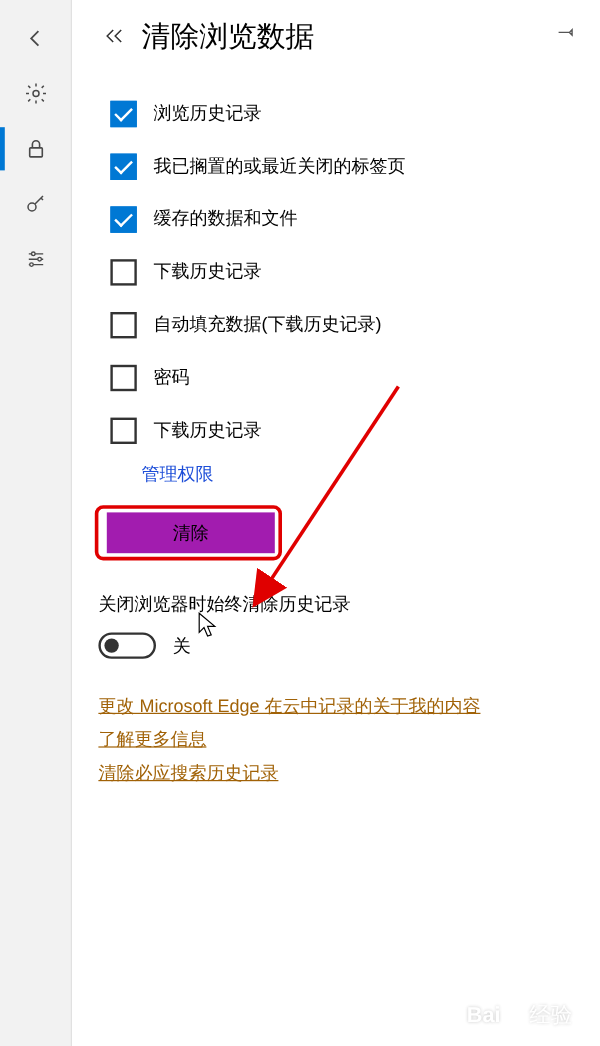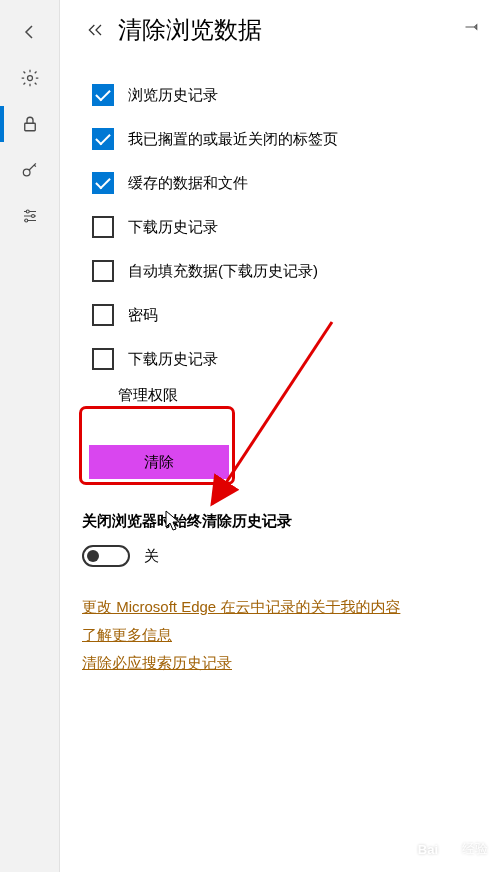--- a/index.html
+++ b/index.html
@@ -88,43 +88,42 @@
     content: "";
     display: block;
     width: 6px;
     height: 12px;
     border: solid #fff;
     border-width: 0 2.5px 2.5px 0;
     transform: rotate(45deg) translate(-1px,-1px);
   }
   .opt-label { line-height: 22px; }
   .sublink {
-    color: #000000;
-    margin: -6px 0 4px 36px;
+    color: #1d4ed8;
+    margin: -6px 0 19px 36px;
     cursor: pointer;
   }
   .clear-btn {
     width: 140px;
     height: 34px;
-    background: #d946ef;
+    background: #a21caf;
     border: none;
     margin-left: 4px;
     font-size: 15px;
     cursor: pointer;
     position: relative;
-    margin-top: 33px;
   }
   .clear-wrap {
     display: inline-block;
     padding: 3px;
     outline: 3px solid #e00000;
     border-radius: 4px;
   }
   .bold-h {
-    font-weight: 700;
+    font-weight: 400;
     margin: 30px 0 14px 0;
   }
   .toggle-row { display: flex; align-items: center; gap: 14px; }
   .toggle {
     width: 48px; height: 22px;
     border: 2px solid #333;
     border-radius: 22px;
     position: relative;
   }
   .toggle::after {
@@ -146,26 +145,26 @@
   .arrow-svg {
     position: absolute;
     pointer-events: none;
   }
   .cursor-svg {
     position: absolute;
     pointer-events: none;
   }
   .watermark {
     position: absolute;
-    right: 12px;
+    right: 23px;
     bottom: 14px;
     color: #fff;
     text-shadow: 0 0 3px rgba(0,0,0,.3);
     font-family: Arial, sans-serif;
-    font-size: 13px;
+    font-size: 18px;
     display: flex;
     align-items: center;
     gap: 4px;
     opacity: .75;
   }
 </style>
 </head>
 <body>
 
 <div class="left-rail">

